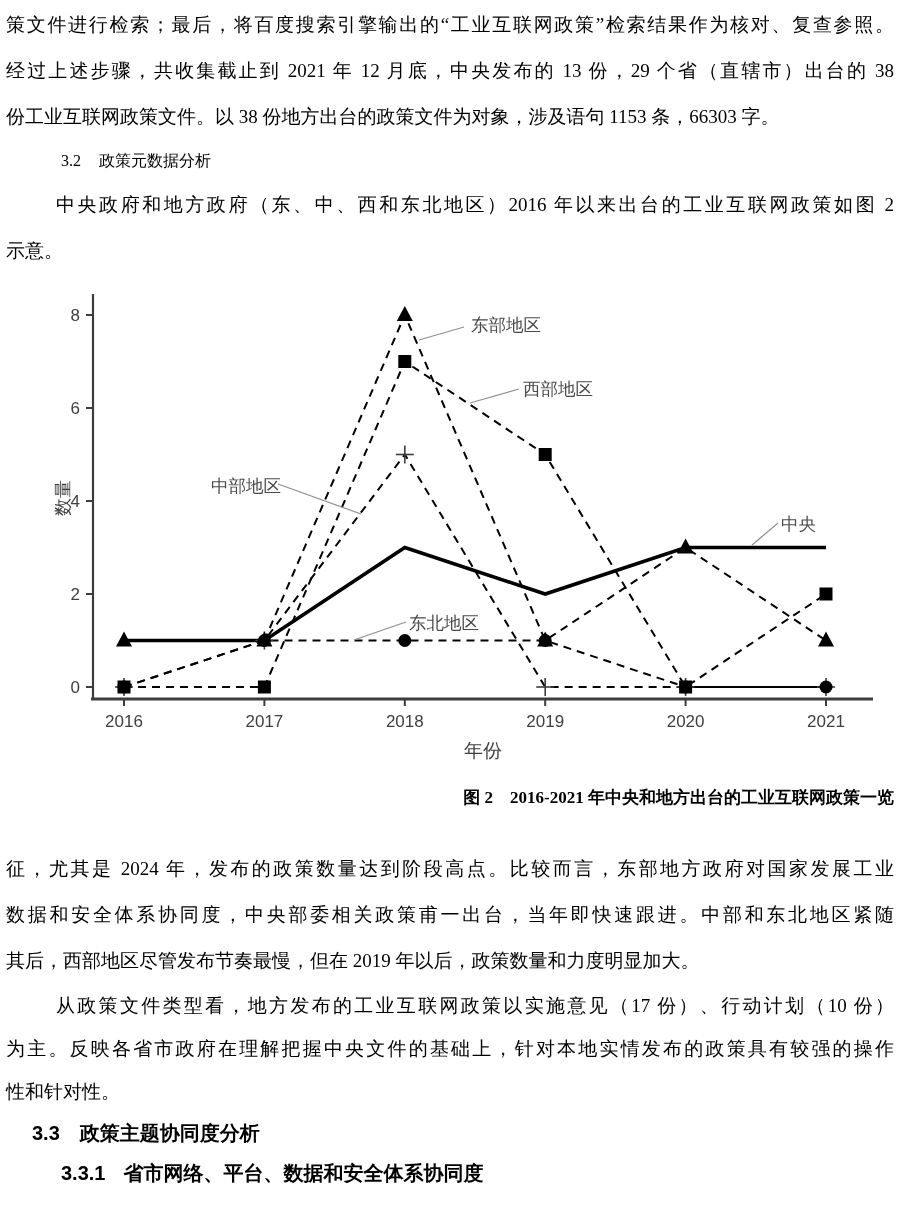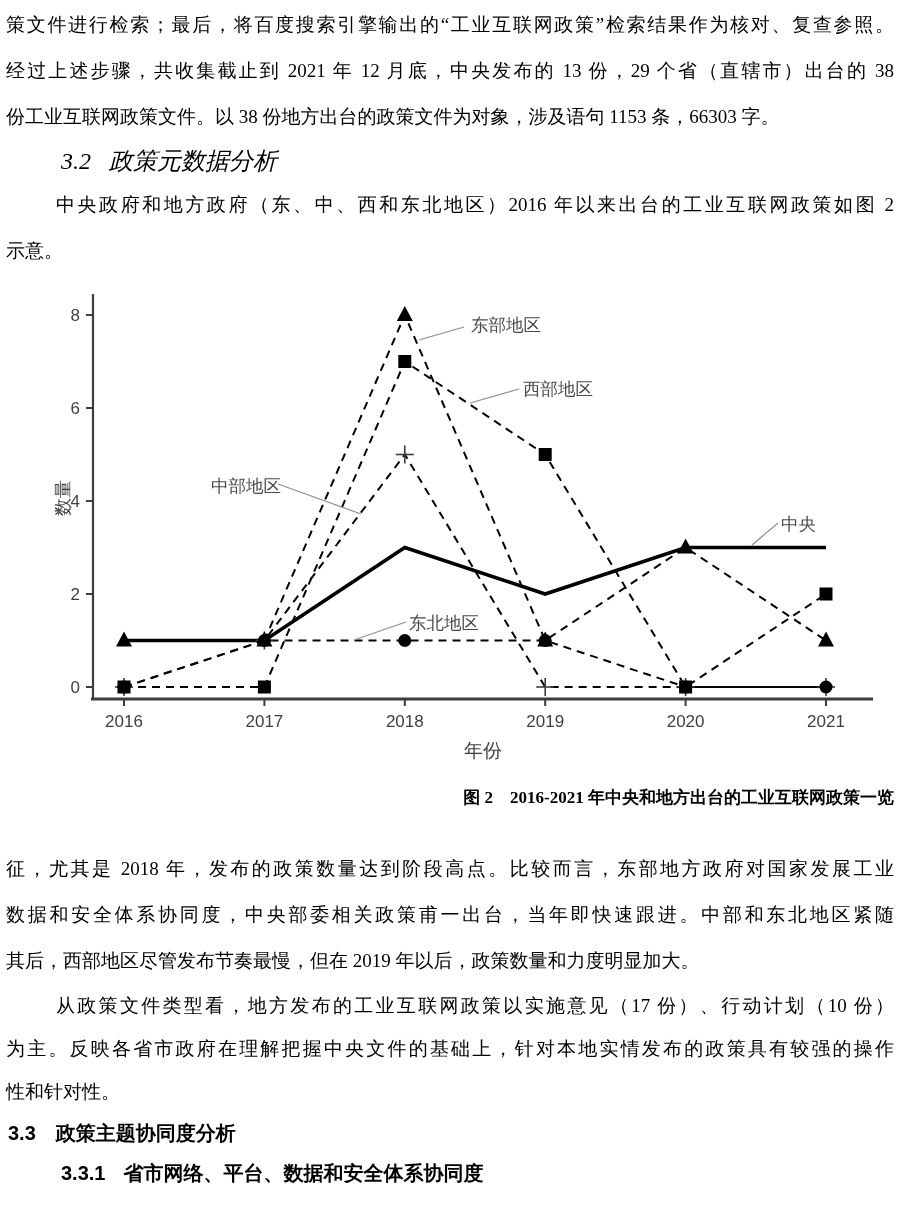--- a/index.html
+++ b/index.html
@@ -3,24 +3,24 @@
 <meta charset="utf-8">
 <style>
   html,body{margin:0;padding:0;background:#ffffff;}
   body{width:900px;color:#000;font-family:"Liberation Serif","DejaVu Serif",serif;}
   .doc{padding:2px 6px 0 6px;}
   .para{margin:0;}
   .line{font-size:19px;line-height:46px;white-space:normal;}
   .just{text-align:justify;text-align-last:justify;}
   .indent{text-indent:50px;}
   .tight .line{line-height:43px;}
-  .h-serif{font-size:24px;line-height:42px;padding-left:55px;font-style:italic;}
+  .h-serif{font-size:16px;line-height:42px;padding-left:55px;}
   .h-serif .num{margin-right:18px;}
   .h-bold{font-family:"Liberation Sans","DejaVu Sans",sans-serif;font-weight:bold;font-size:20px;line-height:40px;}
-  .h33{padding-left:2px;}
+  .h33{padding-left:2px;margin-left:24px;}
   .h33 .num{margin-right:20px;}
   .h331{padding-left:55px;}
   .h331 .num{margin-right:18px;margin-top:36px;}
   figure{margin:6px 0 0 0;padding:0;}
   .chart-wrap{width:900px;height:485px;}
   .chart-wrap svg{display:block;}
   .chart-wrap text{font-family:"Liberation Sans","DejaVu Sans",sans-serif;}
   figcaption{font-size:17px;font-weight:bold;text-align:right;line-height:28px;margin-top:19px;font-family:"Liberation Serif","DejaVu Serif",serif;}
   .mt1{margin-top:34px;}
 </style>
@@ -117,21 +117,21 @@
           <line x1="400" y1="342" x2="348" y2="360" stroke="#8f8f8f" stroke-width="1.2"></line>
           <text x="403" y="349" font-size="17.5" fill="#4a4a4a">东北地区</text>
           <line x1="772" y1="243" x2="746" y2="265" stroke="#8f8f8f" stroke-width="1.2"></line>
           <text x="775" y="250" font-size="17.5" fill="#4a4a4a">中央</text>
         </svg>
       </div>
     <figcaption>图 2　2016-2021 年中央和地方出台的工业互联网政策一览</figcaption>
   </figure>
 
   <div class="para mt1">
-    <div class="line just">征，尤其是 2018 年，发布的政策数量达到阶段高点。比较而言，东部地方政府对国家发展工业</div>
+    <div class="line just">征，尤其是 2024 年，发布的政策数量达到阶段高点。比较而言，东部地方政府对国家发展工业</div>
     <div class="line just">数据和安全体系协同度，中央部委相关政策甫一出台，当年即快速跟进。中部和东北地区紧随</div>
     <div class="line">其后，西部地区尽管发布节奏最慢，但在 2019 年以后，政策数量和力度明显加大。</div>
   </div>
 
   <div class="para tight">
     <div class="line indent just">从政策文件类型看，地方发布的工业互联网政策以实施意见（17 份）、行动计划（10 份）</div>
     <div class="line just">为主。反映各省市政府在理解把握中央文件的基础上，针对本地实情发布的政策具有较强的操作</div>
     <div class="line">性和针对性。</div>
   </div>
 

